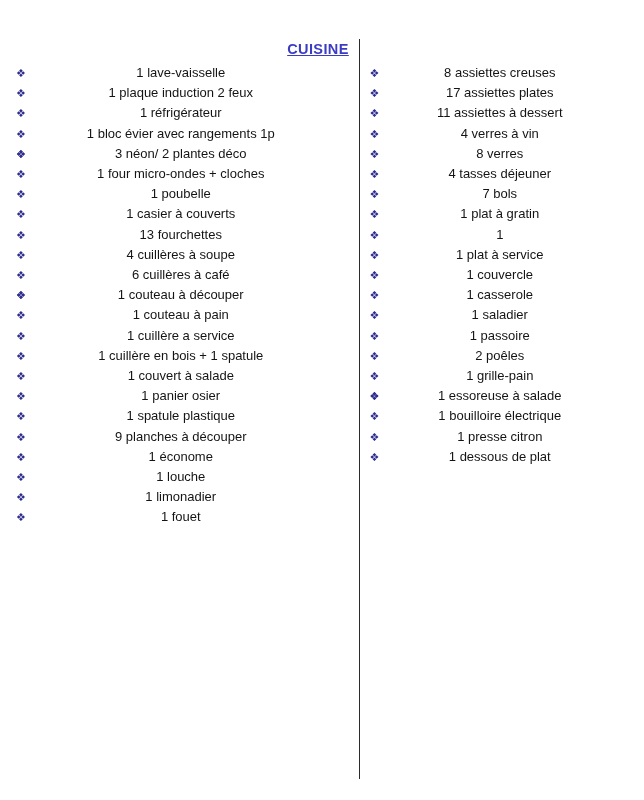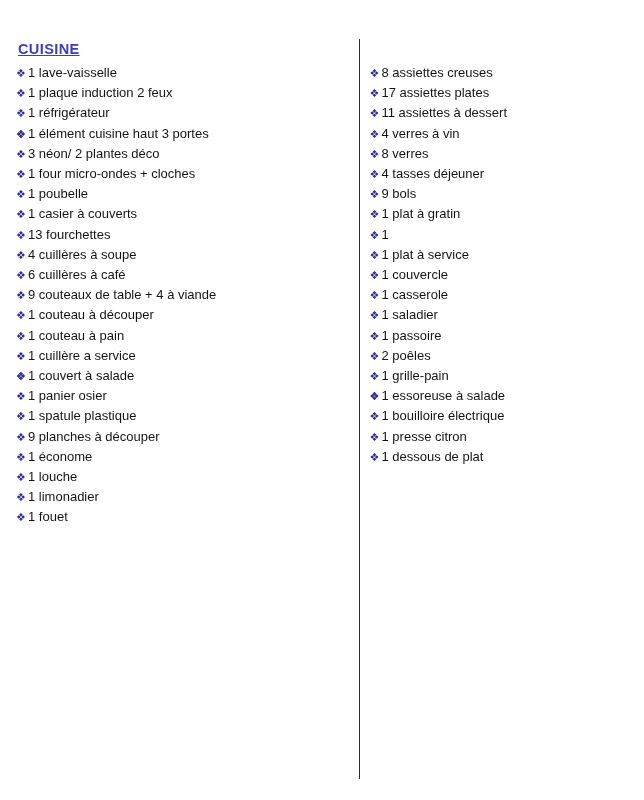--- a/index.html
+++ b/index.html
@@ -13,20 +13,21 @@
     font-family: "Liberation Sans", sans-serif;
     color: #1a1a1a;
     overflow: hidden;
   }
   .page {
     position: relative;
     width: 644px;
     height: 800px;
     box-sizing: border-box;
     padding: 40px 26px 24px 16px;
+    text-align: center;
   }
   .title {
     font-size: 14.5px;
     font-weight: bold;
     color: #3b3bc4;
     letter-spacing: 0.4px;
     text-decoration: underline;
     margin: 0 0 6px 2px;
     display: inline-block;
   }
@@ -83,54 +84,54 @@
   <h1 class="title">CUISINE</h1>
 
   <div class="columns">
     <div class="divider"></div>
 
     <div class="col col-left">
       <ul class="items" id="left-list">
           <li><span class="bullet">❖</span><span>1 lave-vaisselle</span></li>
           <li><span class="bullet">❖</span><span>1 plaque induction 2 feux</span></li>
           <li><span class="bullet">❖</span><span>1 réfrigérateur</span></li>
+          <li><span class="bullet">❖</span><span>1 bloc évier avec rangements 1p</span></li>
           <li><span class="bullet">❖</span></li>
-          <li><span class="bullet">❖</span><span>1 élément cuisine haut 3 portes</span></li>
           <li><span class="bullet">❖</span><span>3 néon/ 2 plantes déco</span></li>
           <li><span class="bullet">❖</span><span>1 four micro-ondes + cloches</span></li>
           <li><span class="bullet">❖</span><span>1 poubelle</span></li>
           <li><span class="bullet">❖</span><span>1 casier à couverts</span></li>
           <li><span class="bullet">❖</span><span>13 fourchettes</span></li>
           <li><span class="bullet">❖</span><span>4 cuillères à soupe</span></li>
           <li><span class="bullet">❖</span><span>6 cuillères à café</span></li>
-          <li><span class="bullet">❖</span><span>9 couteaux de table + 4 à viande</span></li>
+          <li><span class="bullet">❖</span></li>
           <li><span class="bullet">❖</span><span>1 couteau à découper</span></li>
           <li><span class="bullet">❖</span><span>1 couteau à pain</span></li>
           <li><span class="bullet">❖</span><span>1 cuillère a service</span></li>
-          <li><span class="bullet">❖</span></li>
+          <li><span class="bullet">❖</span><span>1 cuillère en bois + 1 spatule</span></li>
           <li><span class="bullet">❖</span><span>1 couvert à salade</span></li>
           <li><span class="bullet">❖</span><span>1 panier osier</span></li>
           <li><span class="bullet">❖</span><span>1 spatule plastique</span></li>
           <li><span class="bullet">❖</span><span>9 planches à découper</span></li>
           <li><span class="bullet">❖</span><span>1 économe</span></li>
           <li><span class="bullet">❖</span><span>1 louche</span></li>
           <li><span class="bullet">❖</span><span>1 limonadier</span></li>
           <li><span class="bullet">❖</span><span>1 fouet</span></li>
         </ul>
     </div>
 
     <div class="col col-right">
       <ul class="items" id="right-list">
           <li><span class="bullet">❖</span><span>8 assiettes creuses</span></li>
           <li><span class="bullet">❖</span><span>17 assiettes plates</span></li>
           <li><span class="bullet">❖</span><span>11 assiettes à dessert</span></li>
           <li><span class="bullet">❖</span><span>4 verres à vin</span></li>
           <li><span class="bullet">❖</span><span>8 verres</span></li>
           <li><span class="bullet">❖</span><span>4 tasses déjeuner</span></li>
-          <li><span class="bullet">❖</span><span>9 bols</span></li>
+          <li><span class="bullet">❖</span><span>7 bols</span></li>
           <li><span class="bullet">❖</span><span>1 plat à gratin</span></li>
           <li><span class="bullet">❖</span><span>1</span></li>
           <li><span class="bullet">❖</span><span>1 plat à service</span></li>
           <li><span class="bullet">❖</span><span>1 couvercle</span></li>
           <li><span class="bullet">❖</span><span>1 casserole</span></li>
           <li><span class="bullet">❖</span><span>1 saladier</span></li>
           <li><span class="bullet">❖</span><span>1 passoire</span></li>
           <li><span class="bullet">❖</span><span>2 poêles</span></li>
           <li><span class="bullet">❖</span><span>1 grille-pain</span></li>
           <li><span class="bullet">❖</span></li>

